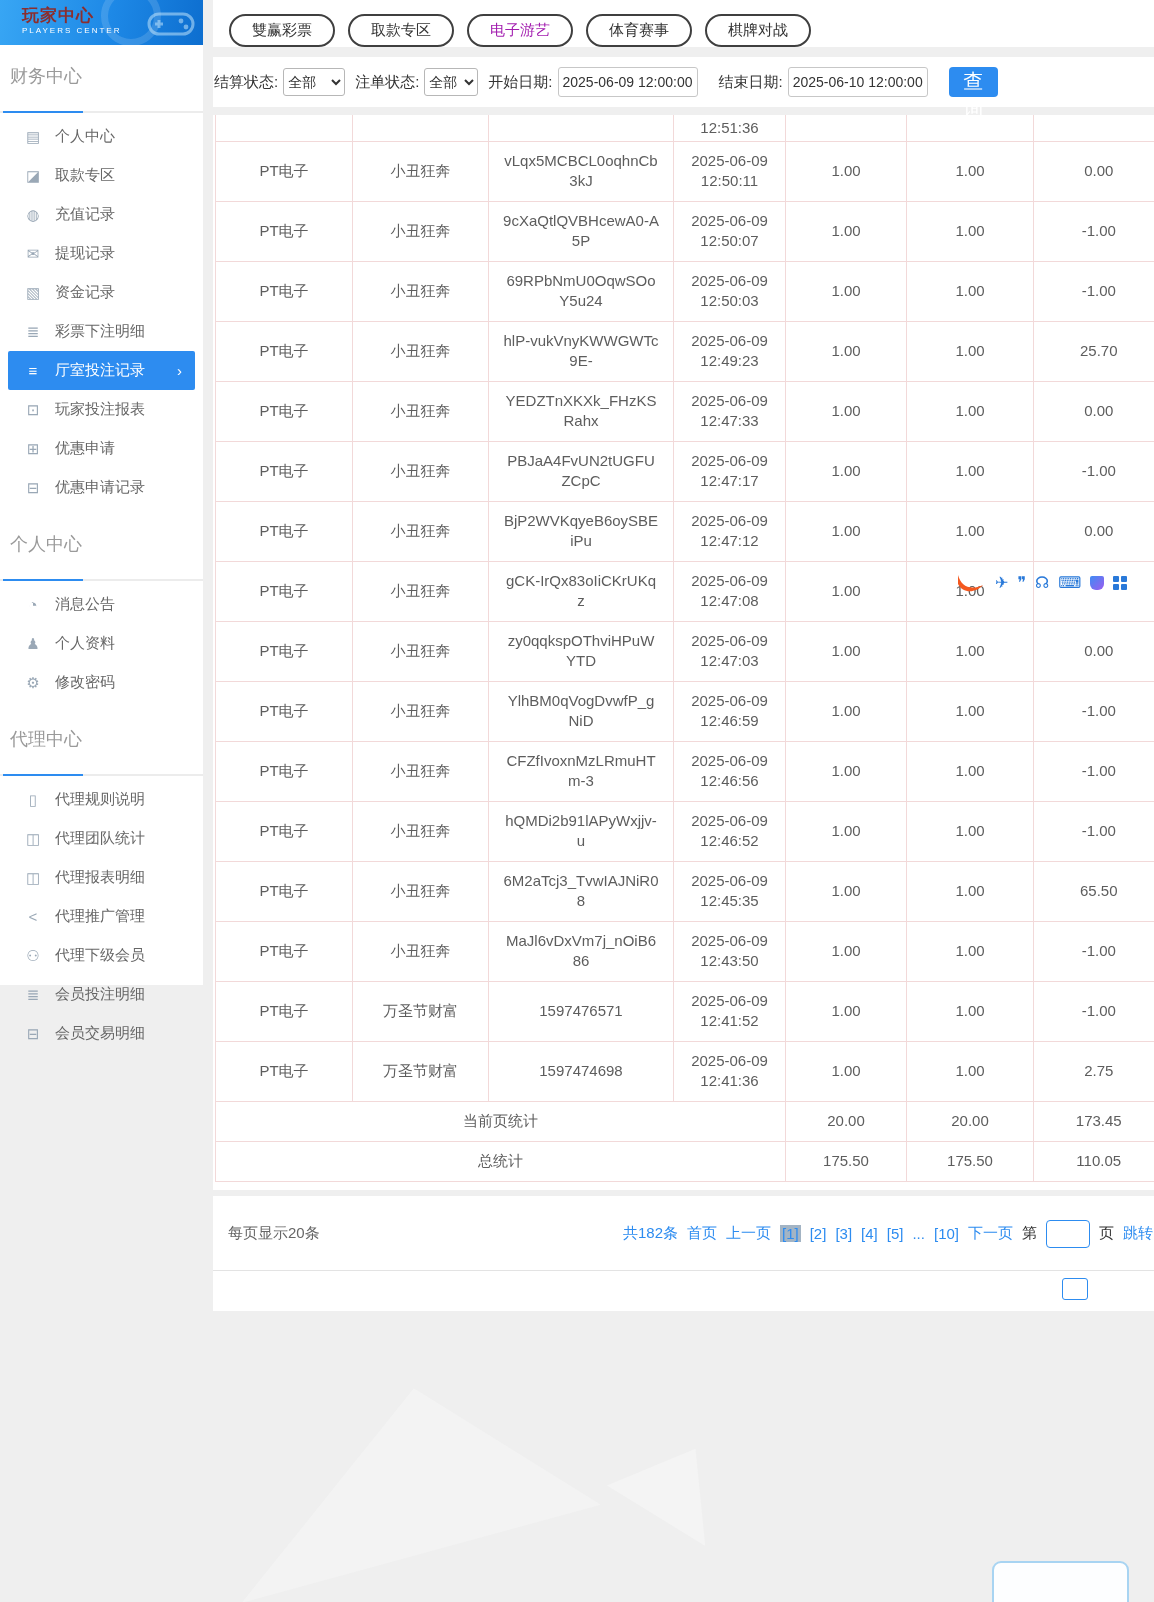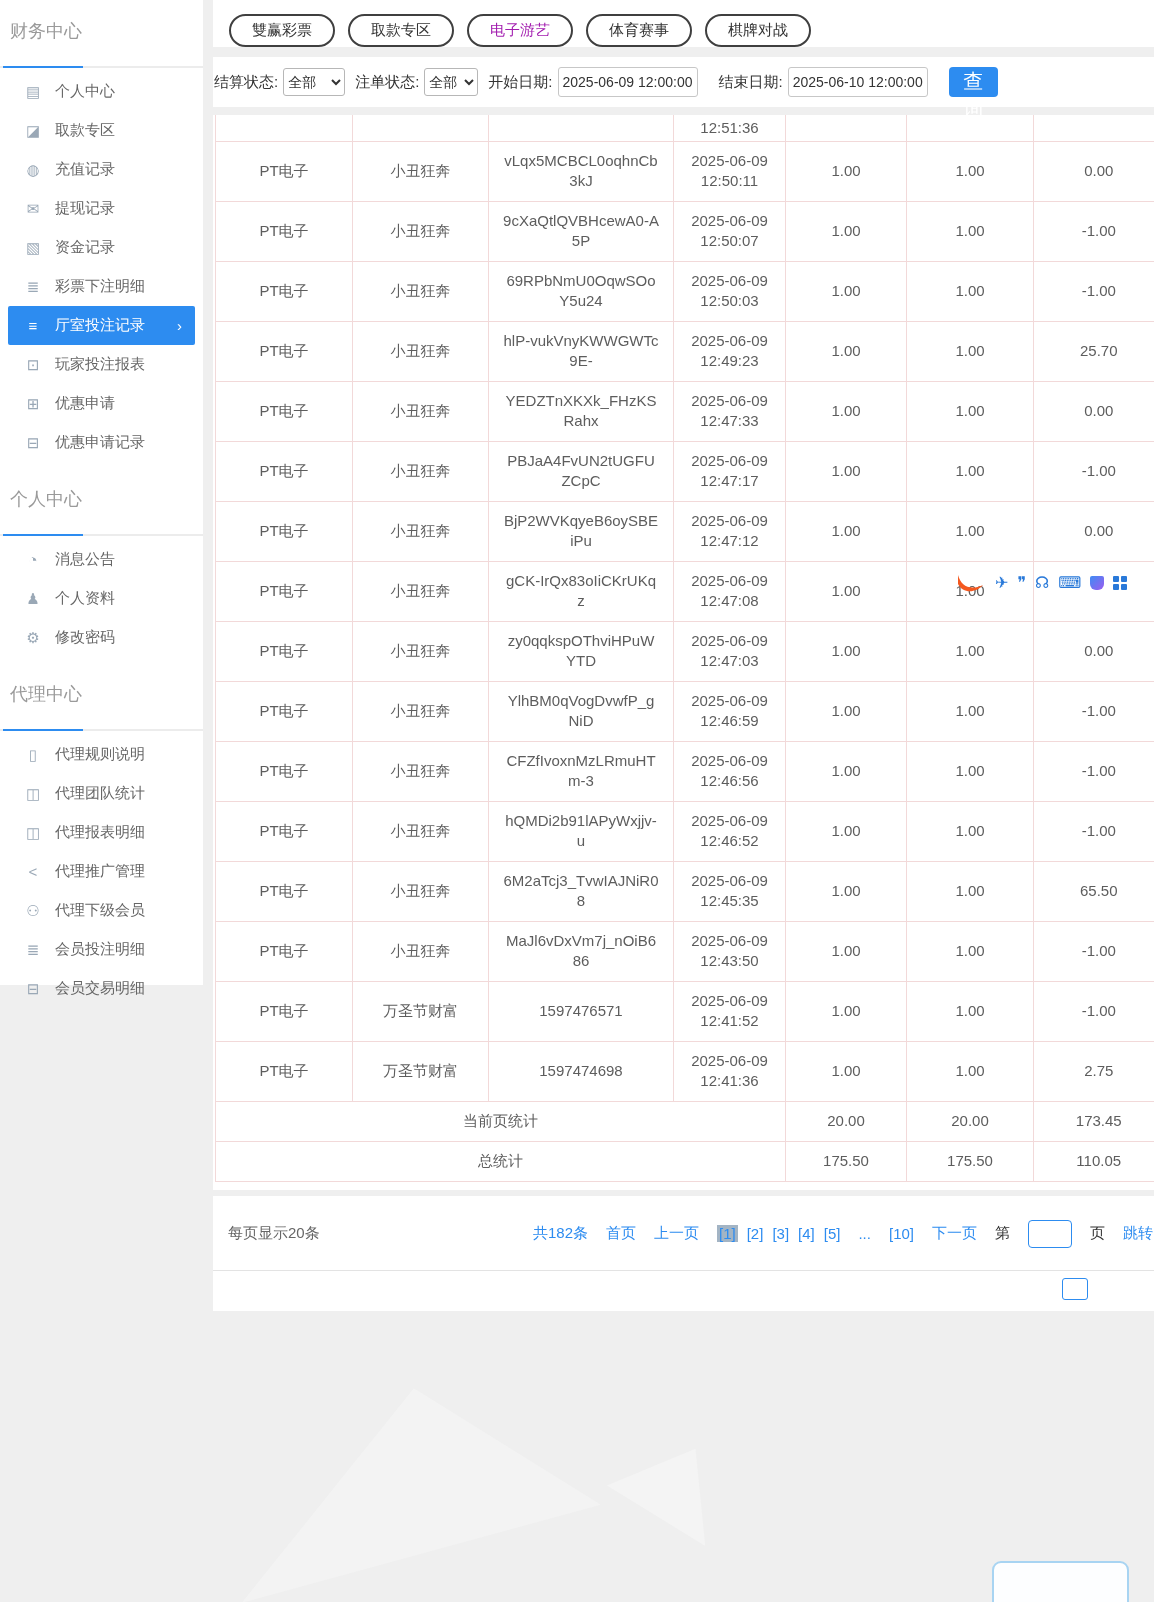--- a/index.html
+++ b/index.html
@@ -40,21 +40,21 @@
   table.bets td{border-right:1px solid #f2d9d9;border-bottom:1px solid #f2d9d9;text-align:center;padding:2px 14px;word-break:break-all;box-sizing:border-box;line-height:20px;}
   table.bets td:first-child{border-left:1px solid #f2d9d9;}
   table.bets td:last-child{border-right:none;}
   tr.partial-row{height:26px;}
   tr.data-row{height:60px;}
   tr.stats-row{height:40px;}
   tr.stats-row td{padding:2px 6px;}
   
   .pagecard{position:absolute;left:213px;top:1196px;width:941px;height:75px;background:#fff;display:flex;align-items:center;justify-content:space-between;padding:0 1px 0 15px;box-sizing:border-box;font-size:15px;}
   .per-page{color:#666;}
-  .pager{display:flex;align-items:center;gap:18px;white-space:nowrap;color:#2d8cf0;}
+  .pager{display:flex;align-items:center;gap:9px;white-space:nowrap;color:#2d8cf0;}
   .pager .jump-label{color:#333;}
   .page-link{color:#2d8cf0;cursor:pointer;}
   .page-link.current{background:#a3b4c4;padding:0 2px;}
   .jump-input{width:38px;height:24px;border:1px solid #2d8cf0;border-radius:4px;background:#fff;}
   .strip2{position:absolute;left:213px;top:1270px;width:941px;height:40px;background:#fff;border-top:1px solid #e3e3e3;}
   .mini-jump-input{position:absolute;left:849px;top:7px;width:26px;height:22px;border:1px solid #2d8cf0;border-radius:3px;background:#fff;box-sizing:border-box;}
   
   .ime-toolbar{position:absolute;left:956px;top:572px;display:flex;align-items:center;gap:9px;z-index:6;}
   .ime-ic{color:#2979d9;font-size:16px;line-height:20px;cursor:pointer;}
   .ime-logo{display:inline-block;line-height:0;cursor:pointer;}
@@ -64,20 +64,32 @@
   
   .float-box{position:absolute;left:992px;top:1561px;width:137px;height:58px;background:#fdfeff;border:2px solid #a8d4f2;border-radius:9px;box-sizing:border-box;z-index:6;cursor:pointer;}
   .tri{position:absolute;background:#f3f3f3;}
   .tri1{left:225px;top:1390px;width:370px;height:185px;clip-path:polygon(0 100%,55% 0,100% 78%);transform:rotate(-9deg);}
   .tri2{left:608px;top:1442px;width:110px;height:92px;clip-path:polygon(0 62%,70% 0,100% 100%);transform:rotate(14deg);background:#f4f4f4;}
 </style>
 </head>
 <body>
 
 <div class="sidebar">
+  <div class="sb-header">
+    <div class="hd-deco-circle"></div>
+    <svg class="hd-gamepad" width="52" height="34" viewBox="0 0 52 34">
+      <rect x="4" y="8" width="44" height="20" rx="10" fill="none" stroke="#bfe3fb" stroke-width="3"></rect>
+      <line x1="14" y1="14" x2="14" y2="22" stroke="#bfe3fb" stroke-width="3"></line>
+      <line x1="10" y1="18" x2="18" y2="18" stroke="#bfe3fb" stroke-width="3"></line>
+      <circle cx="36" cy="15" r="2.4" fill="#bfe3fb"></circle>
+      <circle cx="41" cy="21" r="2.4" fill="#bfe3fb"></circle>
+    </svg>
+    <div class="hd-title">玩家中心</div>
+    <div class="hd-sub">PLAYERS CENTER</div>
+  </div>
   <div>
       <div class="sb-title">财务中心</div>
       <div class="sb-underline">
         <div class="sb-underline-blue"></div>
       </div>
       <div class="sb-items">
         <div class="sb-item">
           <span class="ico">▤</span>
           <span class="lbl">个人中心</span>
         </div>

